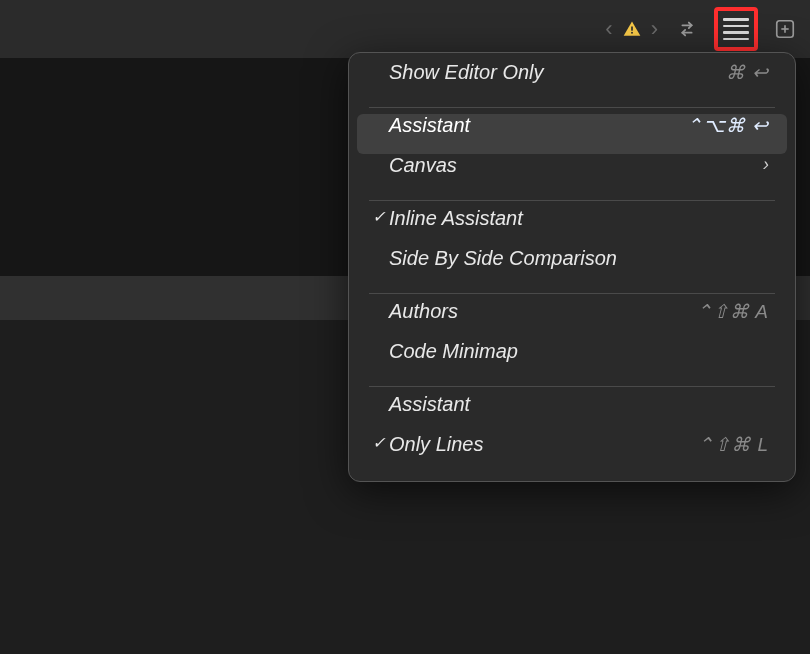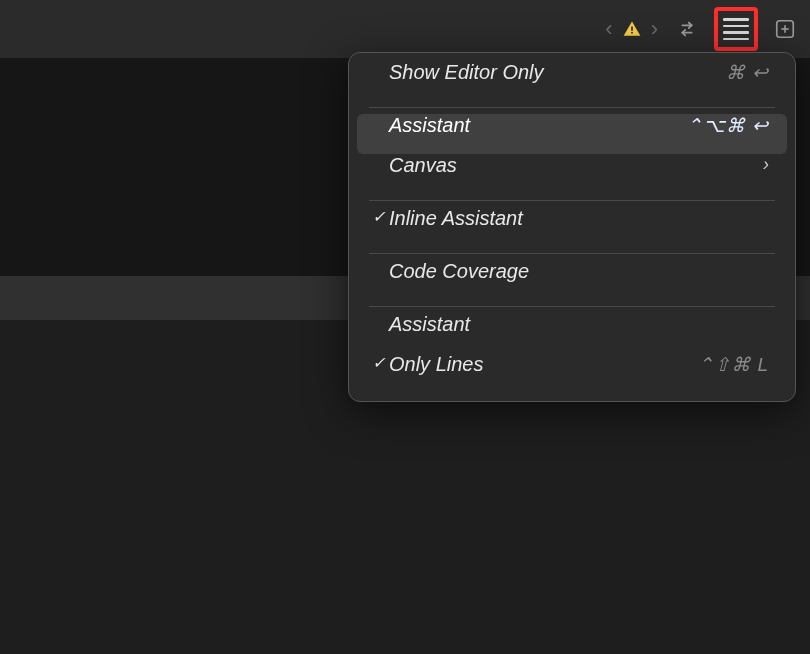--- a/index.html
+++ b/index.html
@@ -212,24 +212,33 @@
     <div class="menu-item">
       <span class="check"></span>
       <span class="label">Canvas</span>
       <span class="submenu-arrow">›</span>
     </div>
     <div class="divider"></div>
     <div class="menu-item">
       <span class="check">✓</span>
       <span class="label">Inline Assistant</span>
     </div>
-    <div class="divider"></div>
-    <div class="menu-item">
-      <span class="check"></span>
-      <span class="label">Code Coverage</span>
+    <div class="menu-item">
+      <span class="check"></span>
+      <span class="label">Side By Side Comparison</span>
+    </div>
+    <div class="divider"></div>
+    <div class="menu-item">
+      <span class="check"></span>
+      <span class="label">Authors</span>
+      <span class="shortcut">⌃⇧⌘ A</span>
+    </div>
+    <div class="menu-item">
+      <span class="check"></span>
+      <span class="label">Code Minimap</span>
     </div>
     <div class="divider"></div>
     <div class="menu-item">
       <span class="check"></span>
       <span class="label">Assistant</span>
     </div>
     <div class="menu-item">
       <span class="check">✓</span>
       <span class="label">Only Lines</span>
       <span class="shortcut">⌃⇧⌘ L</span>

